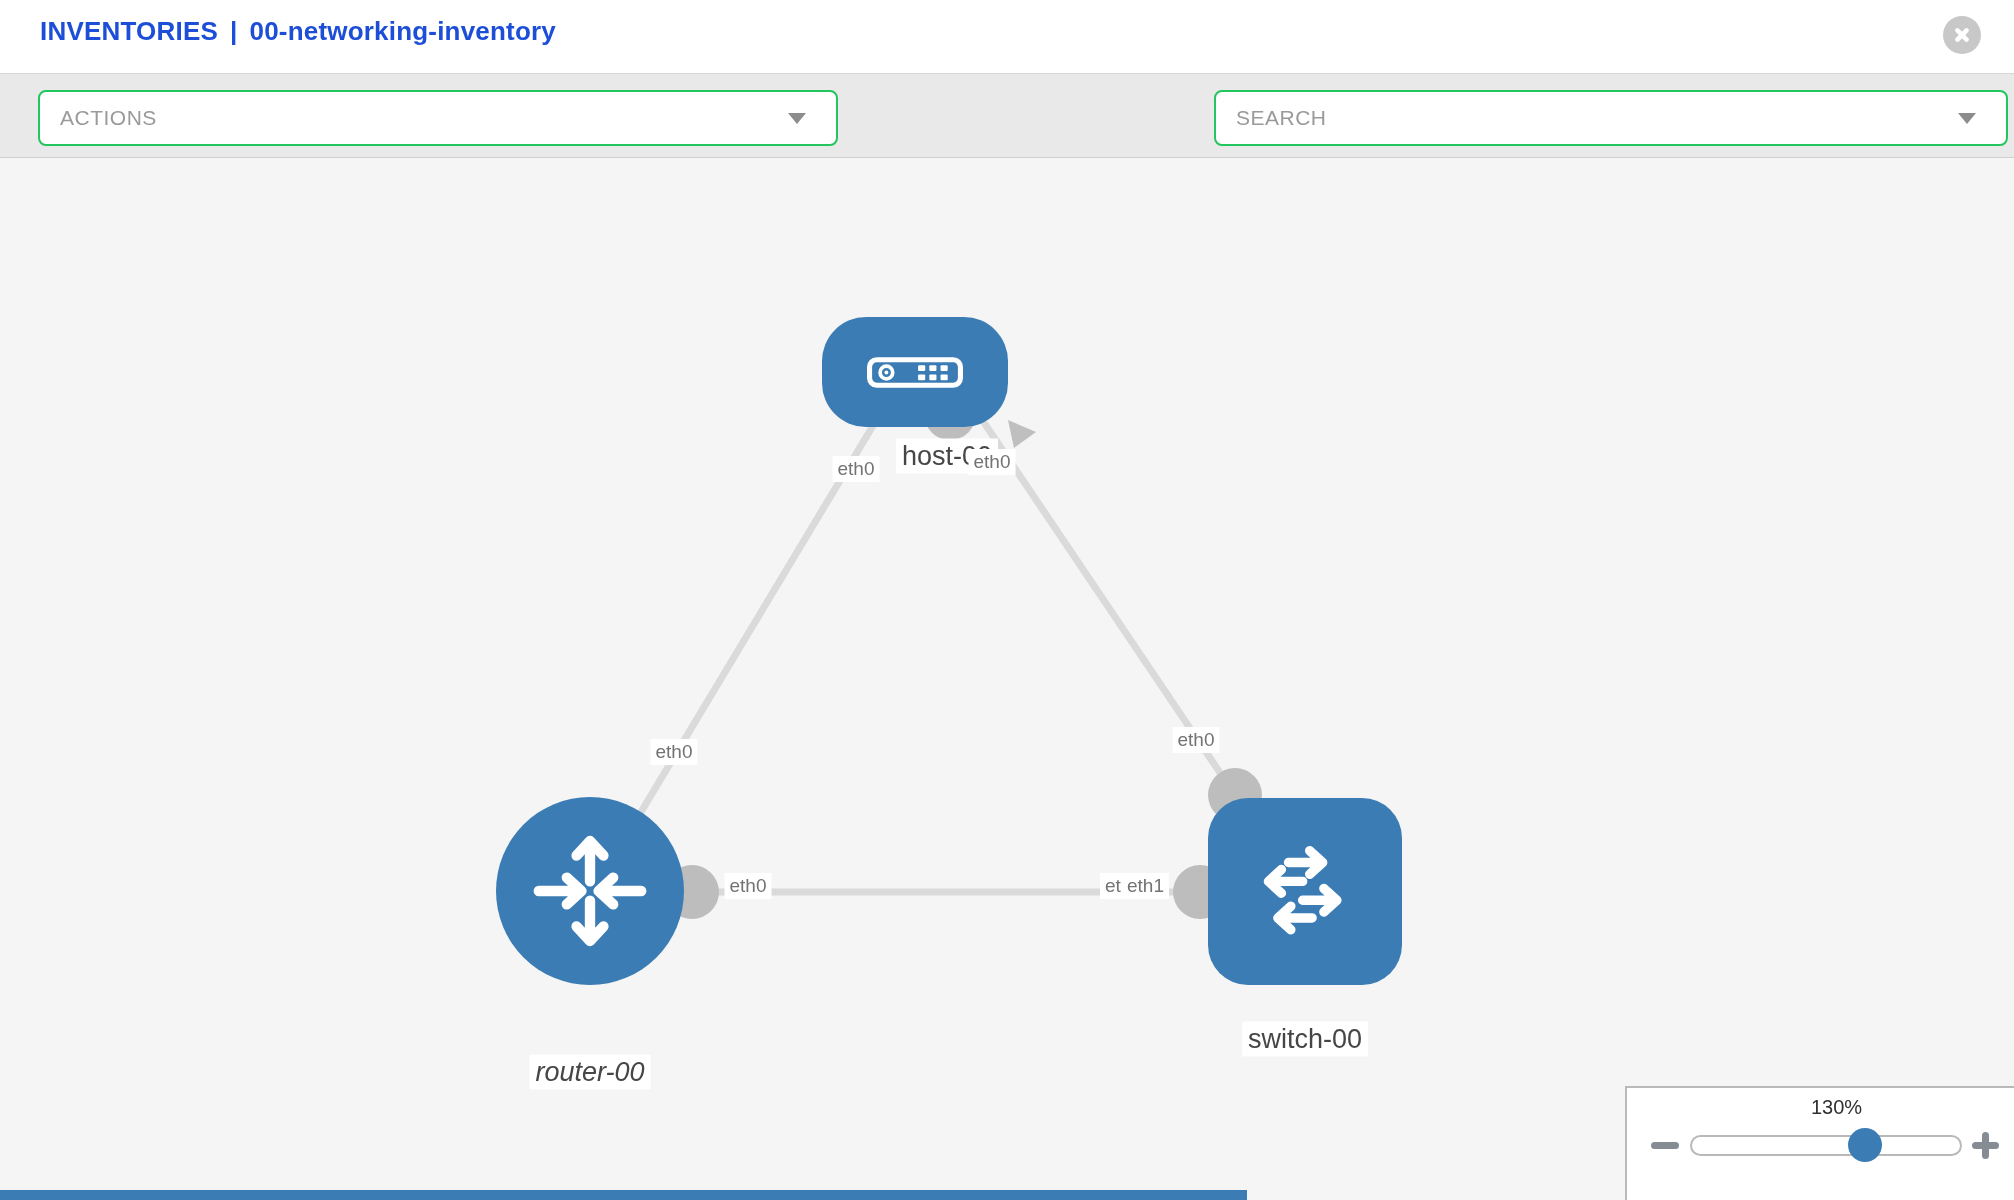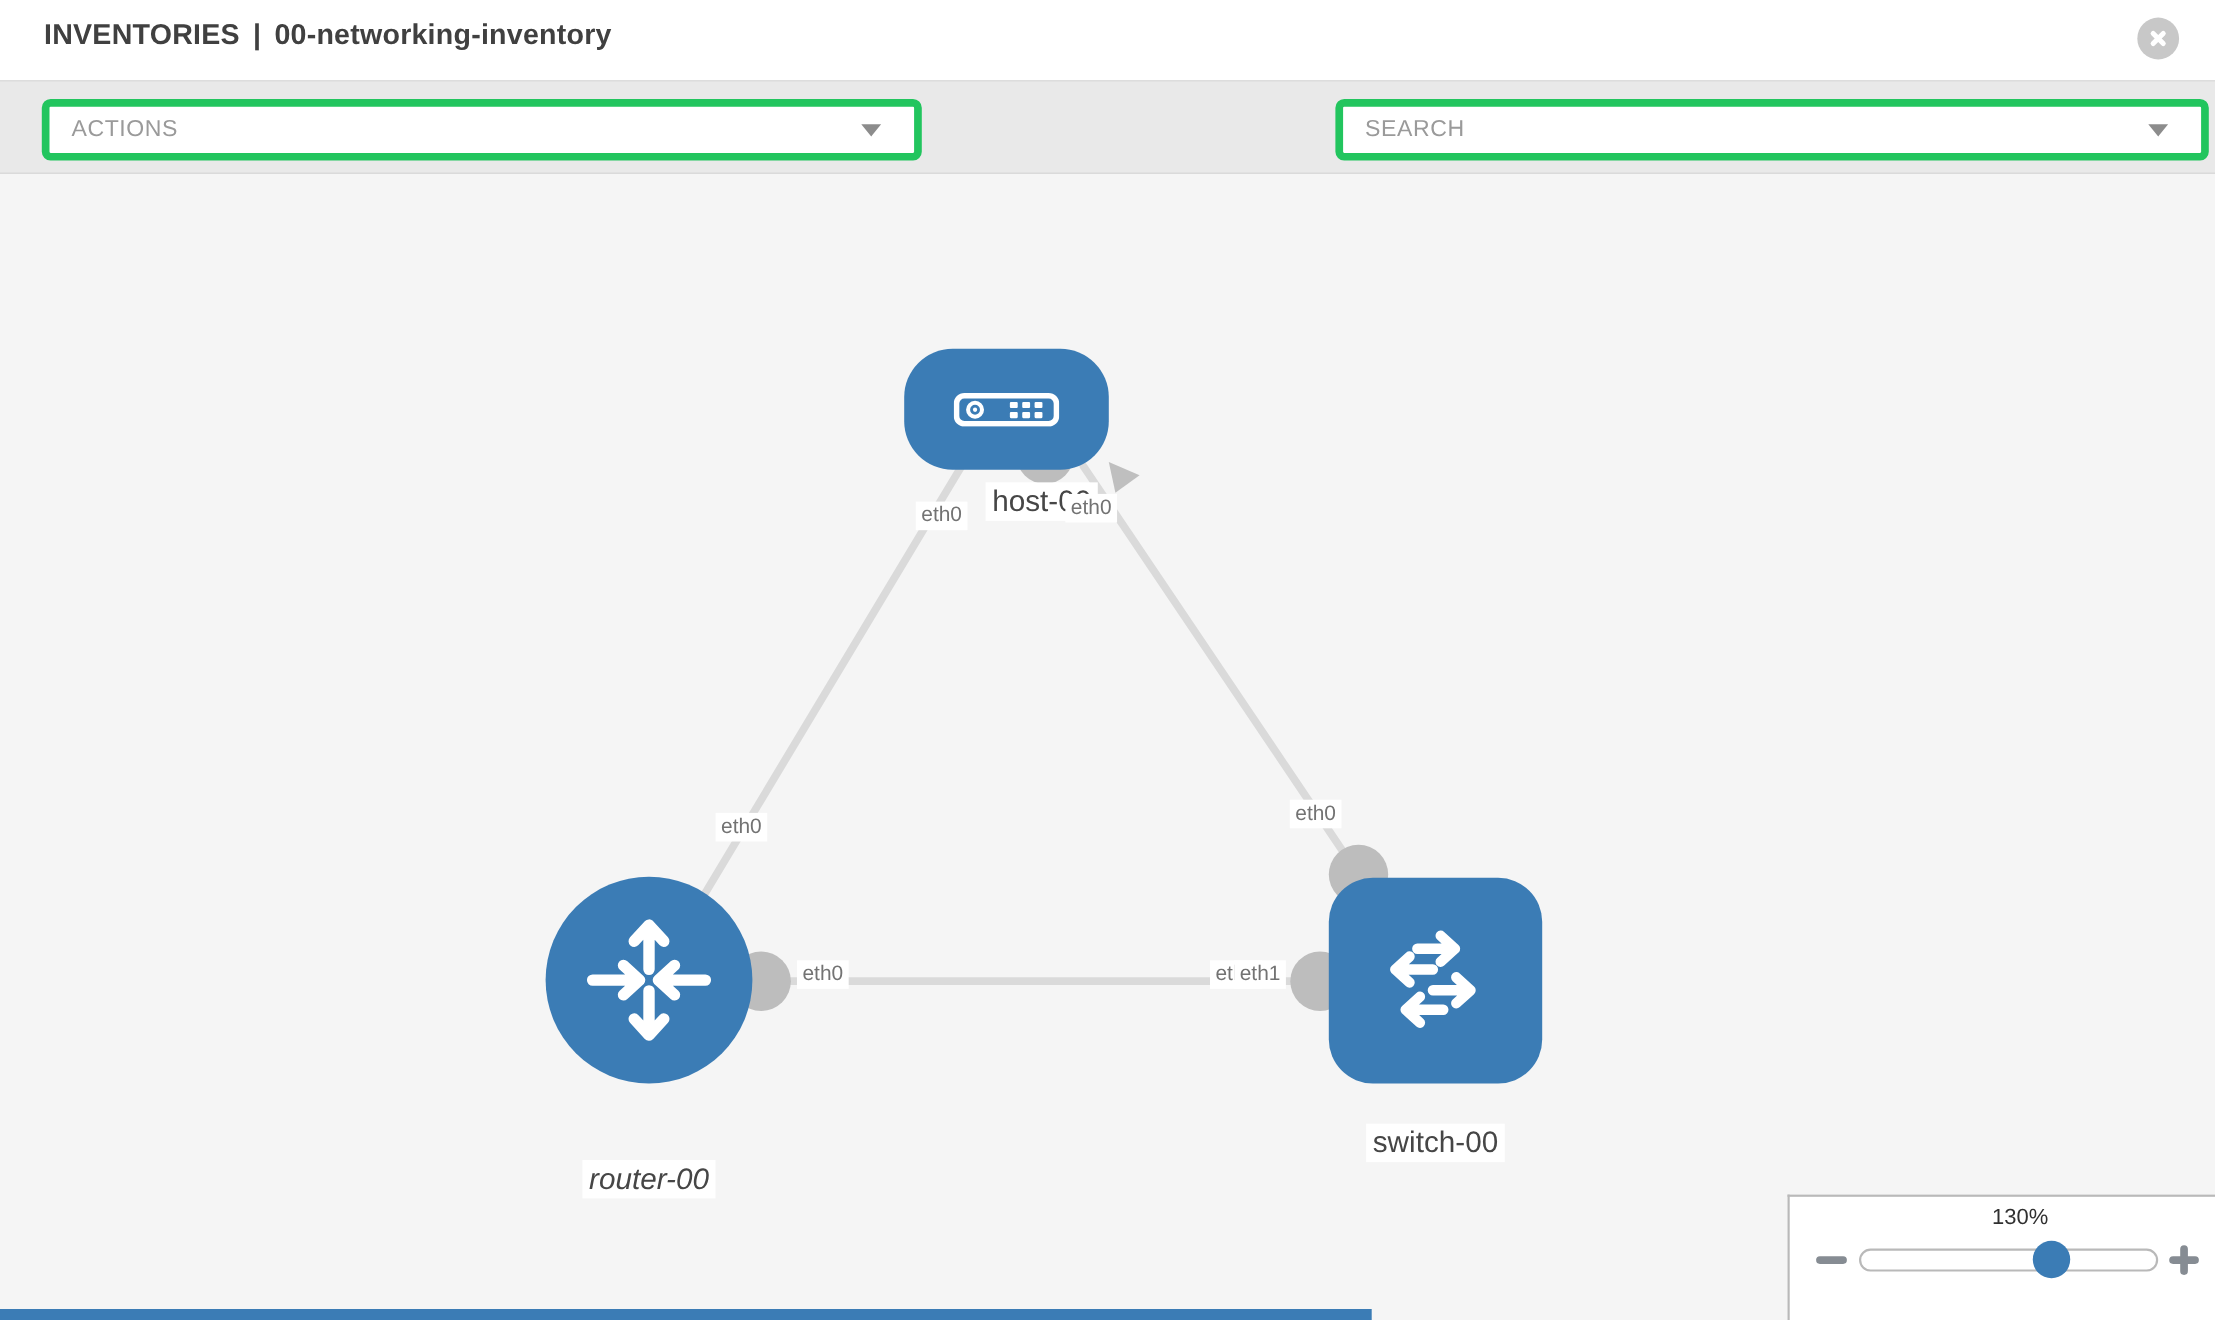--- a/index.html
+++ b/index.html
@@ -3,29 +3,29 @@
 <meta charset="utf-8">
 <style>
   * { margin:0; padding:0; box-sizing:border-box; }
   html,body { width:2014px; height:1200px; overflow:hidden; }
   body { font-family:"Liberation Sans","DejaVu Sans",sans-serif; background:#f5f5f5; }
   .window { position:relative; width:2014px; height:1200px; background:#f5f5f5; overflow:hidden; }
 
   
   .header { position:absolute; left:0; top:0; width:2014px; height:73px; background:#ffffff; }
   .title { position:absolute; left:40px; top:0; height:62px; display:flex; align-items:center;
-           font-size:26px; font-weight:bold; color:#404040; letter-spacing:.2px; }
+           font-size:26px; font-weight:bold; color:#1d4ed8; letter-spacing:.2px; }
   .title .sep { margin:0 12px; }
   .close-btn { position:absolute; left:1943px; top:16px; width:38px; height:38px; border-radius:50%;
                background:#c8c8c8; display:flex; align-items:center; justify-content:center; cursor:pointer; }
 
   
   .toolbar { position:absolute; left:0; top:73px; width:2014px; height:85px; background:#e9e9e9;
              border-top:1px solid #d6d6d6; border-bottom:1px solid #cfcfcf; }
-  .select { position:absolute; top:16px; height:56px; background:#ffffff; border:7px solid #22c55e;
+  .select { position:absolute; top:16px; height:56px; background:#ffffff; border:2px solid #22c55e;
             border-radius:8px; display:flex; align-items:center; cursor:pointer; }
   .select-label { margin-left:20px; font-size:21px; color:#9a9a9a; letter-spacing:.5px; }
   .caret { position:absolute; right:30px; top:50%; margin-top:-5px; width:0; height:0;
            border-left:9px solid transparent; border-right:9px solid transparent; border-top:11px solid #8c8c8c; }
   .select-actions { left:38px; width:800px; }
   .select-search  { left:1184px; width:794px;margin-left:30px; }
   .tool-icon-btn { position:absolute; top:95px; width:44px; height:44px; display:flex; align-items:center;
                    justify-content:center; cursor:pointer; background:transparent; border:none; }
   .btn-wrench { left:1046px; } .btn-key { left:1116px; }
 

